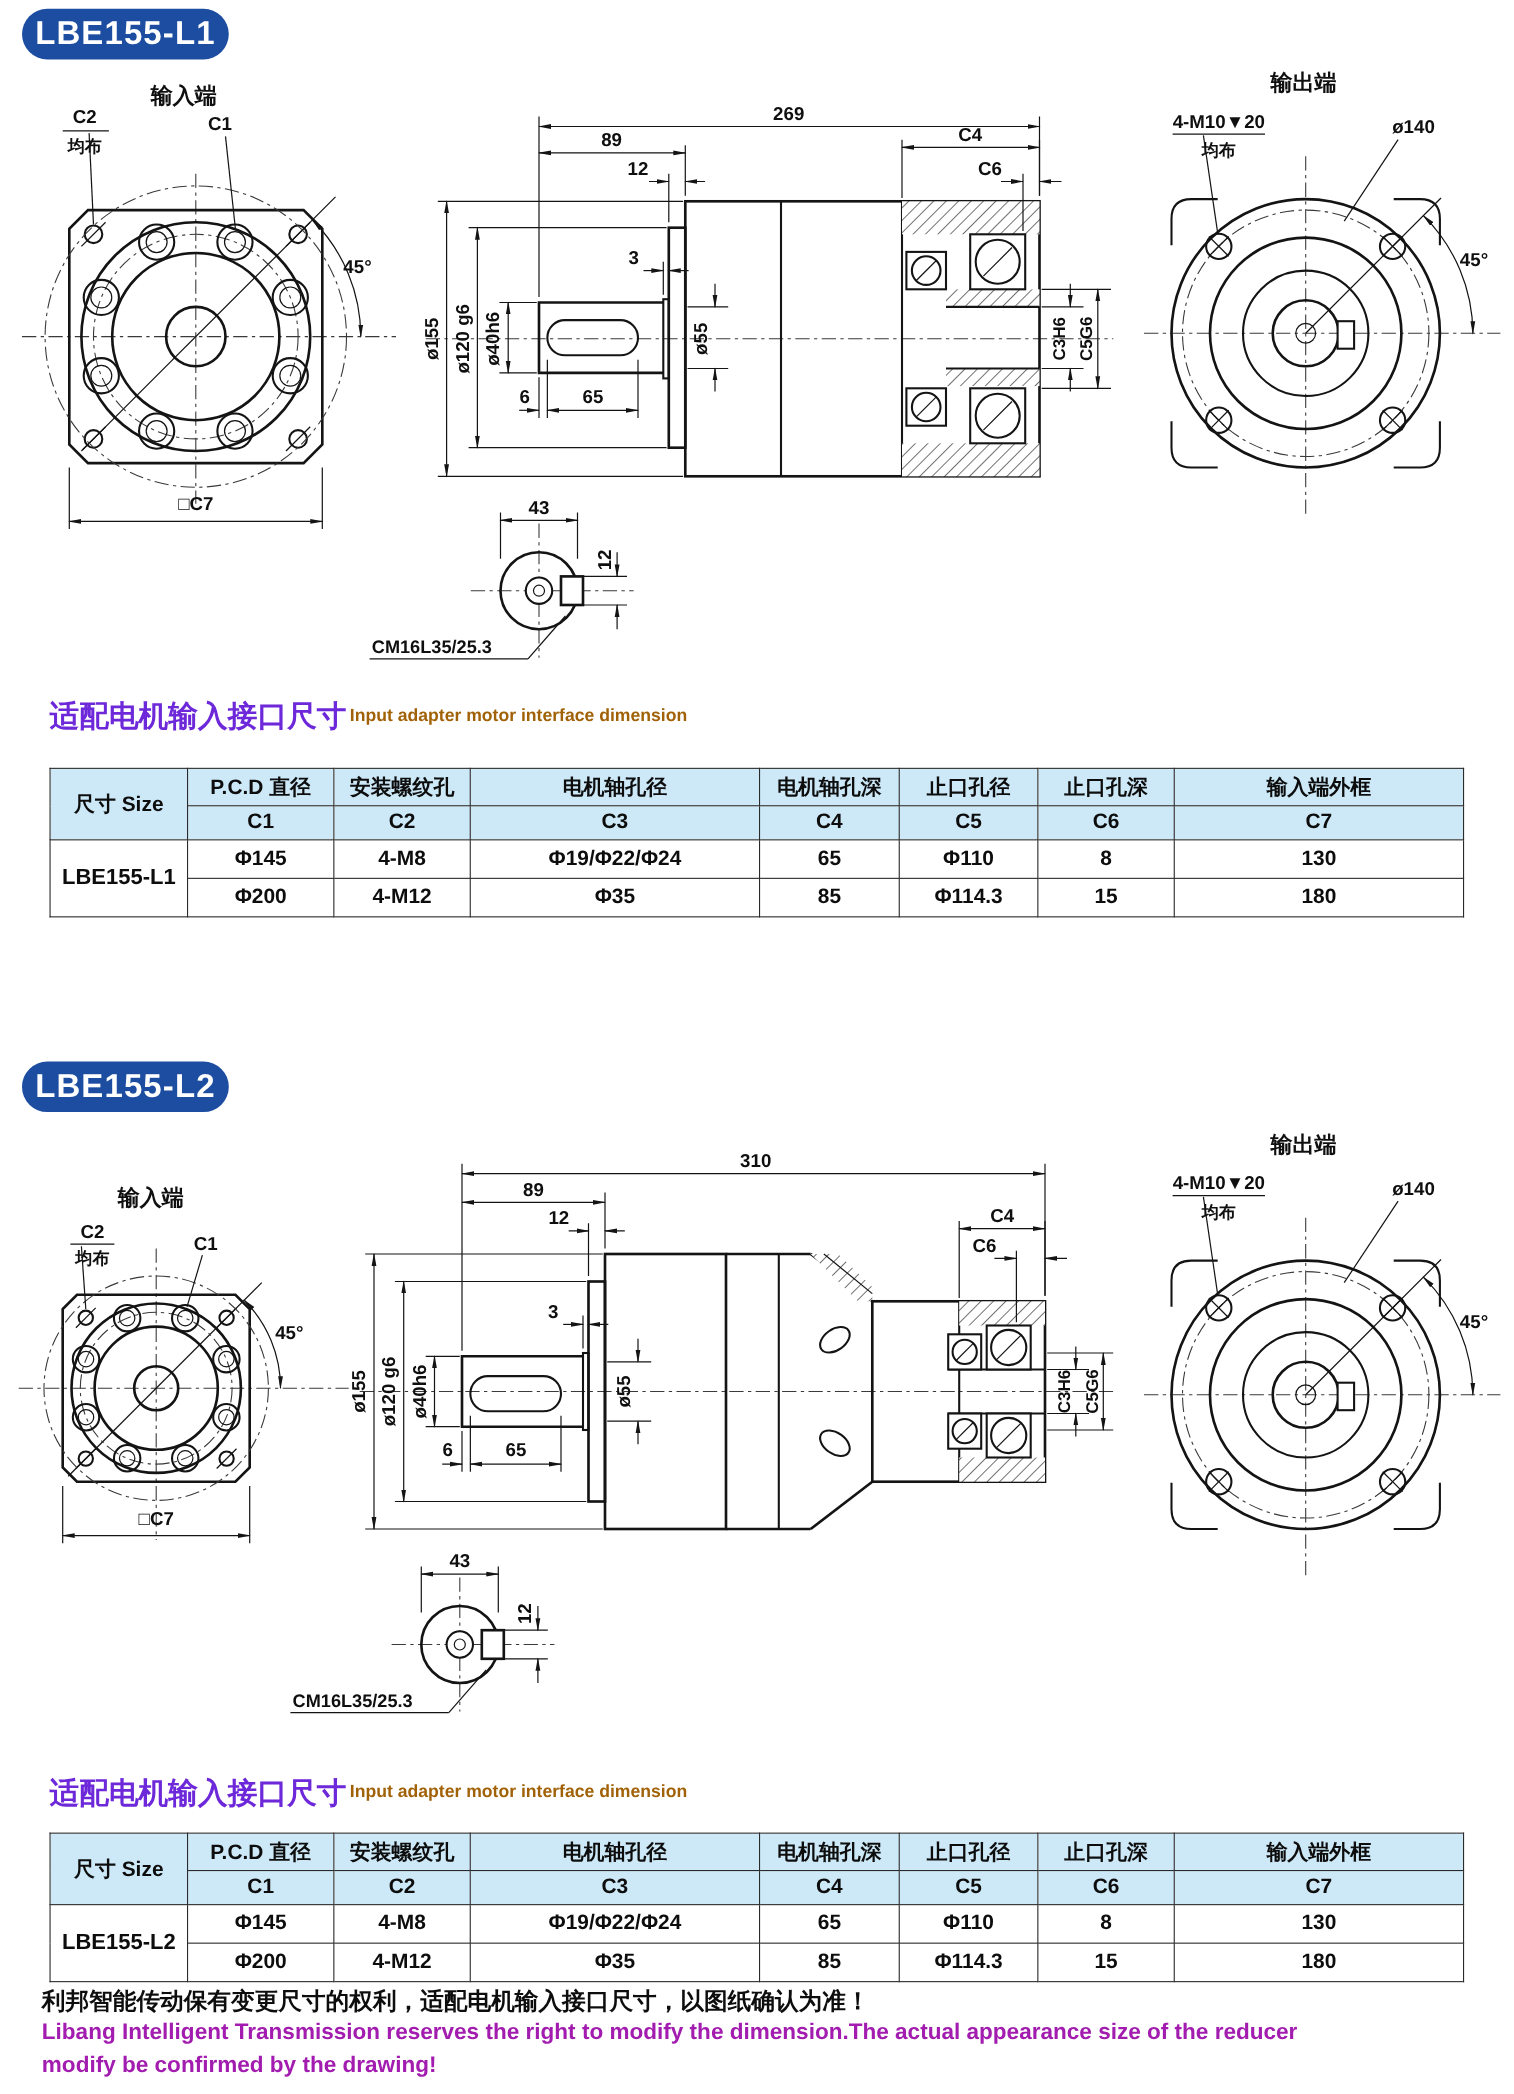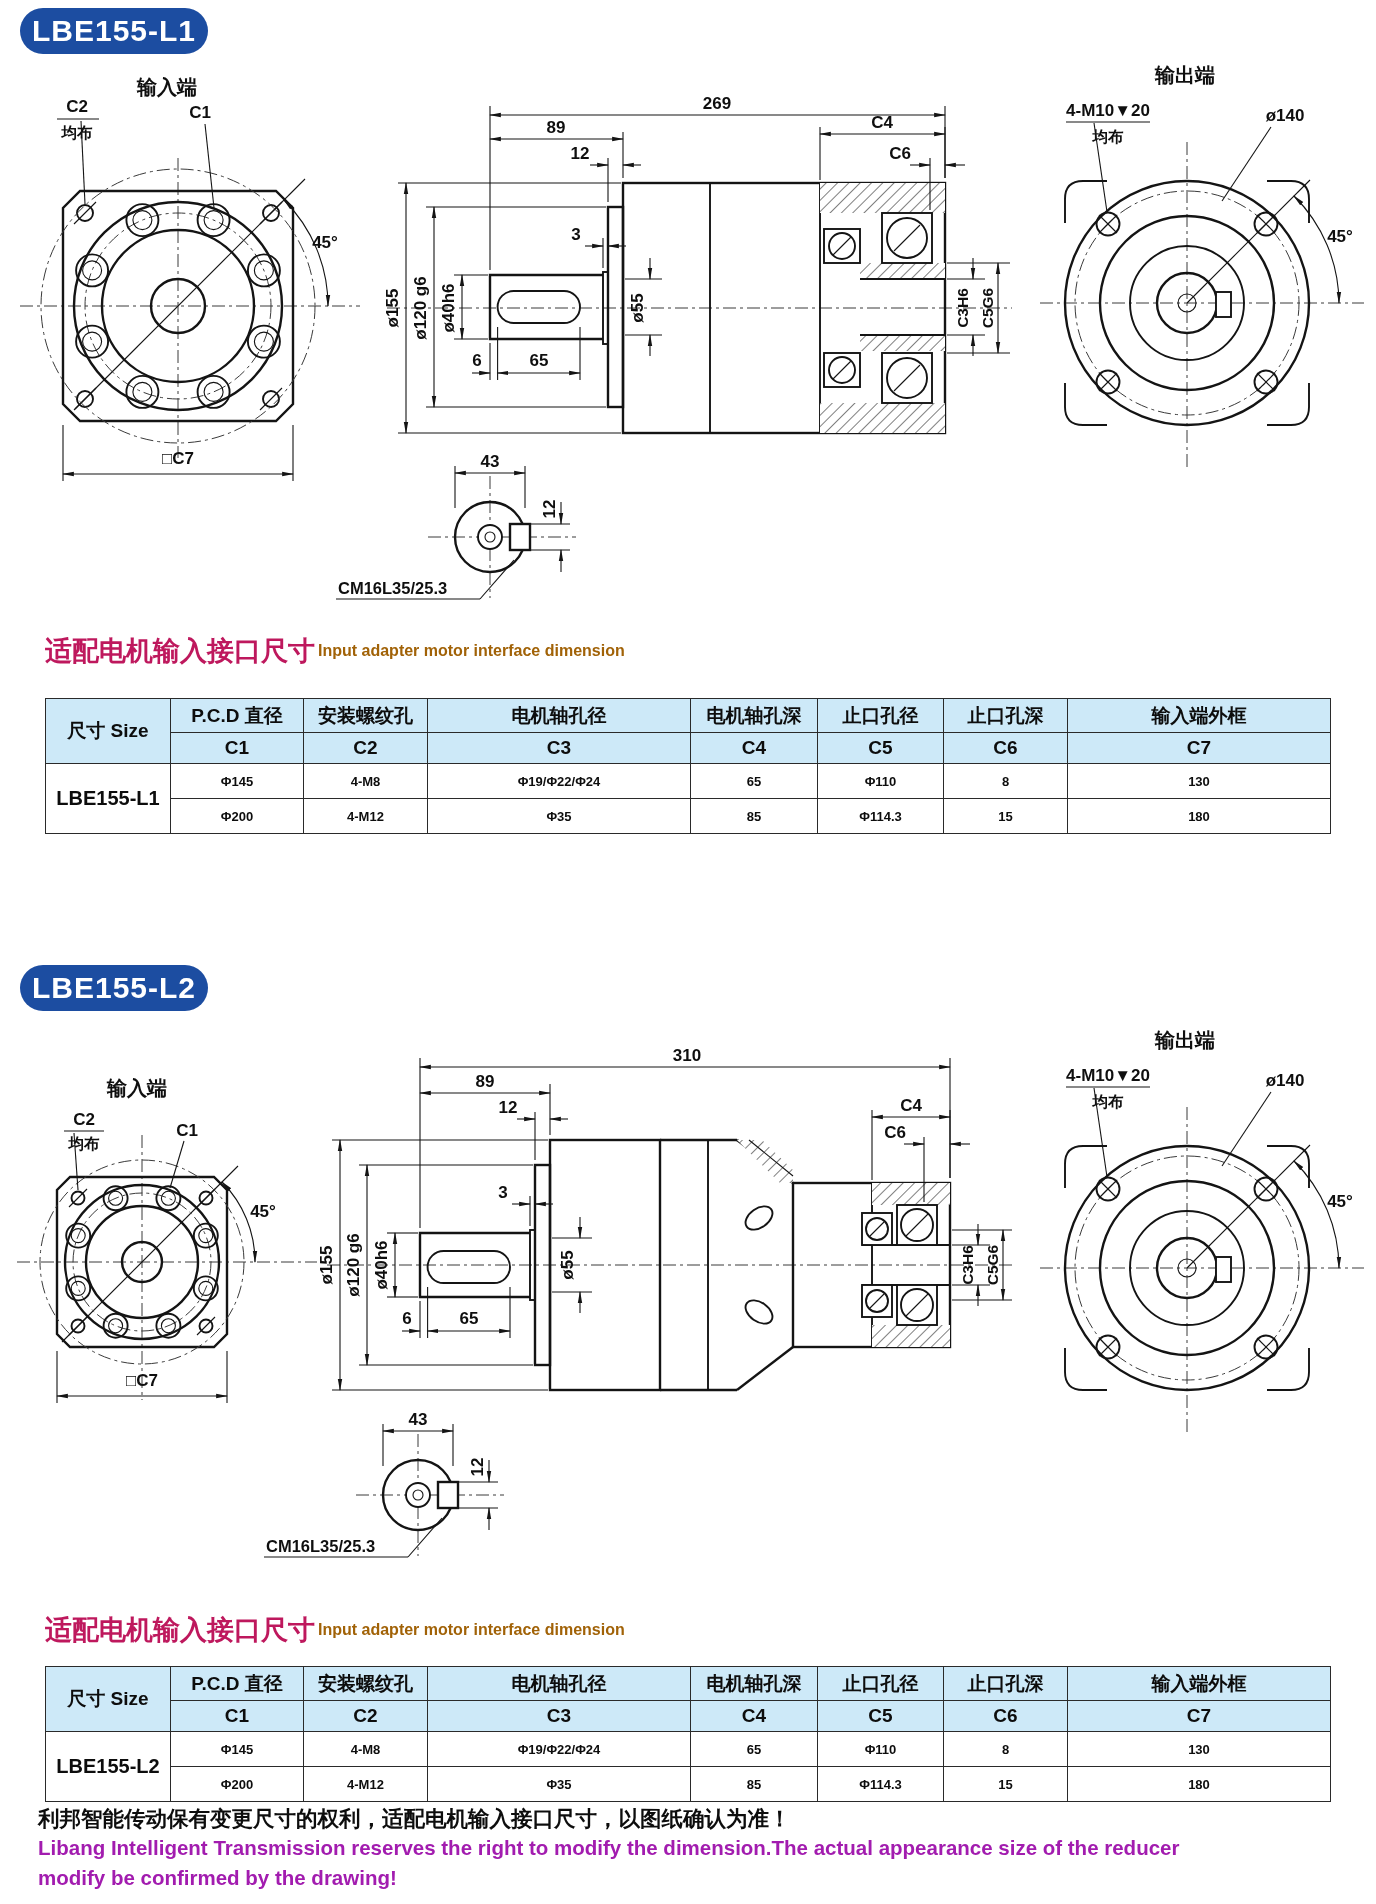--- a/index.html
+++ b/index.html
@@ -2,28 +2,28 @@
 <html><head>
 <meta charset="utf-8">
 <style>
   html,body{margin:0;padding:0;}
   body{width:1376px;height:1904px;position:relative;background:#ffffff;
        font-family:"Liberation Sans",sans-serif;color:#111;overflow:hidden;}
   .abs{position:absolute;}
   .badge{width:188px;height:46px;background:#1c4da1;border-radius:23px;
          color:#fff;font-size:30px;font-weight:bold;letter-spacing:1px;
          display:flex;align-items:center;justify-content:center;}
-  .sec-title-zh{font-size:27px;font-weight:bold;color:#be185d;}
+  .sec-title-zh{font-size:27px;font-weight:bold;color:#6d28d9;}
   .sec-title-en{font-size:16px;font-weight:600;color:#a16207;}
   table.dim{border-collapse:collapse;table-layout:fixed;width:1285px;}
   table.dim th,table.dim td{border:1.6px solid #2a2a2a;text-align:center;
         padding:0;font-weight:bold;color:#0d0d0d;overflow:hidden;white-space:nowrap;}
   table.dim .hd{background:#cde9f8;font-size:19px;height:33px;}
   table.dim .cd{background:#cde9f8;font-size:19px;height:30px;}
-  table.dim .vl{background:#fff;font-size:13px;height:34px;}
+  table.dim .vl{background:#fff;font-size:19px;height:34px;}
   table.dim .rl{background:#fff;font-size:20px;}
   .footer-zh{font-size:21.5px;font-weight:bold;color:#0d0d0d;}
   .footer-en{font-size:20.5px;font-weight:600;color:#a21caf;}
   
   svg text{font-family:"Liberation Sans",sans-serif;font-weight:bold;fill:#0f0f0f;}
   .tx{font-size:17px;text-anchor:middle;}
   .ts{font-size:15.5px;text-anchor:middle;}
   .tt{font-size:20px;text-anchor:middle;}
   .o{stroke:#141414;stroke-width:2.4;fill:none;}
   .o2{stroke:#141414;stroke-width:1.9;fill:none;}

